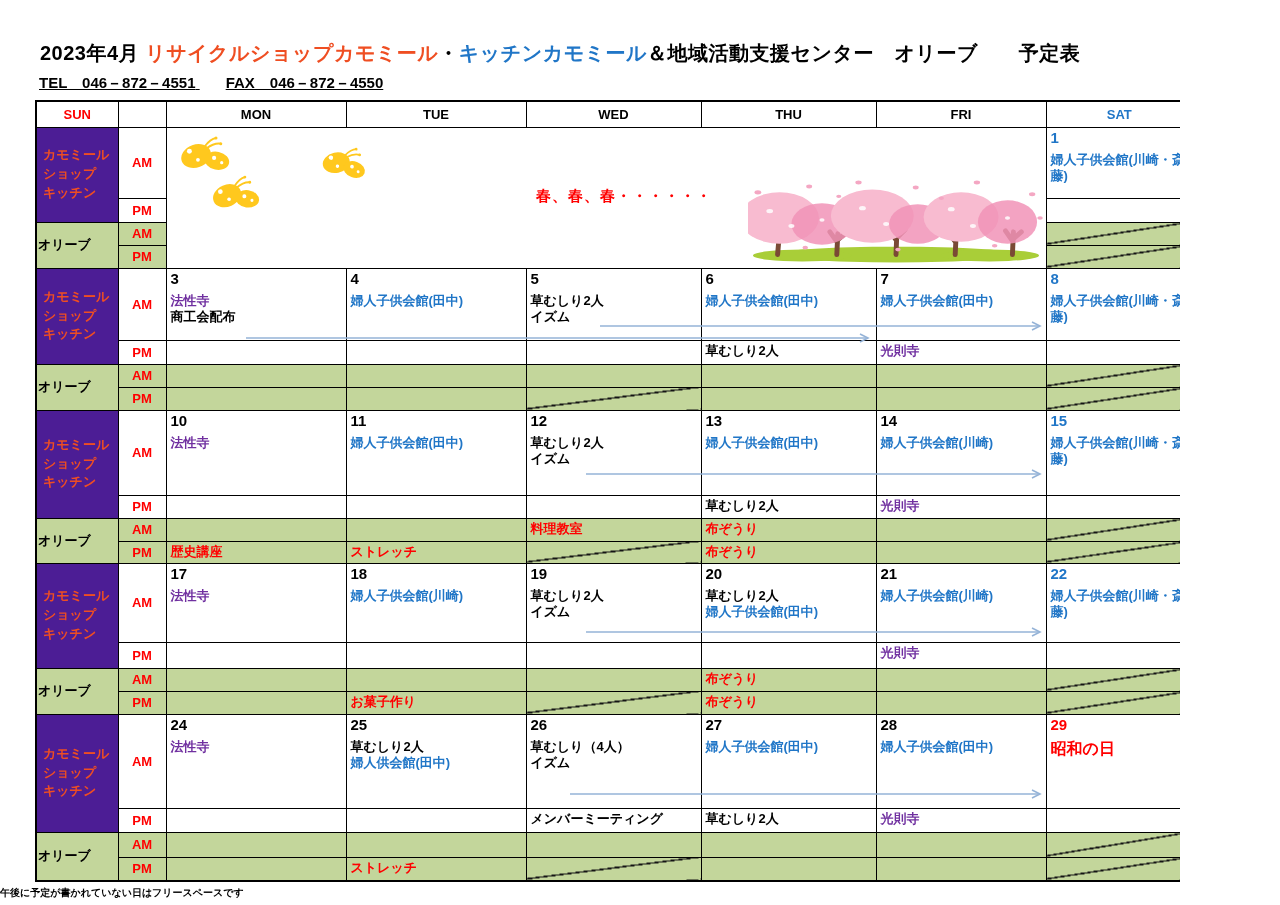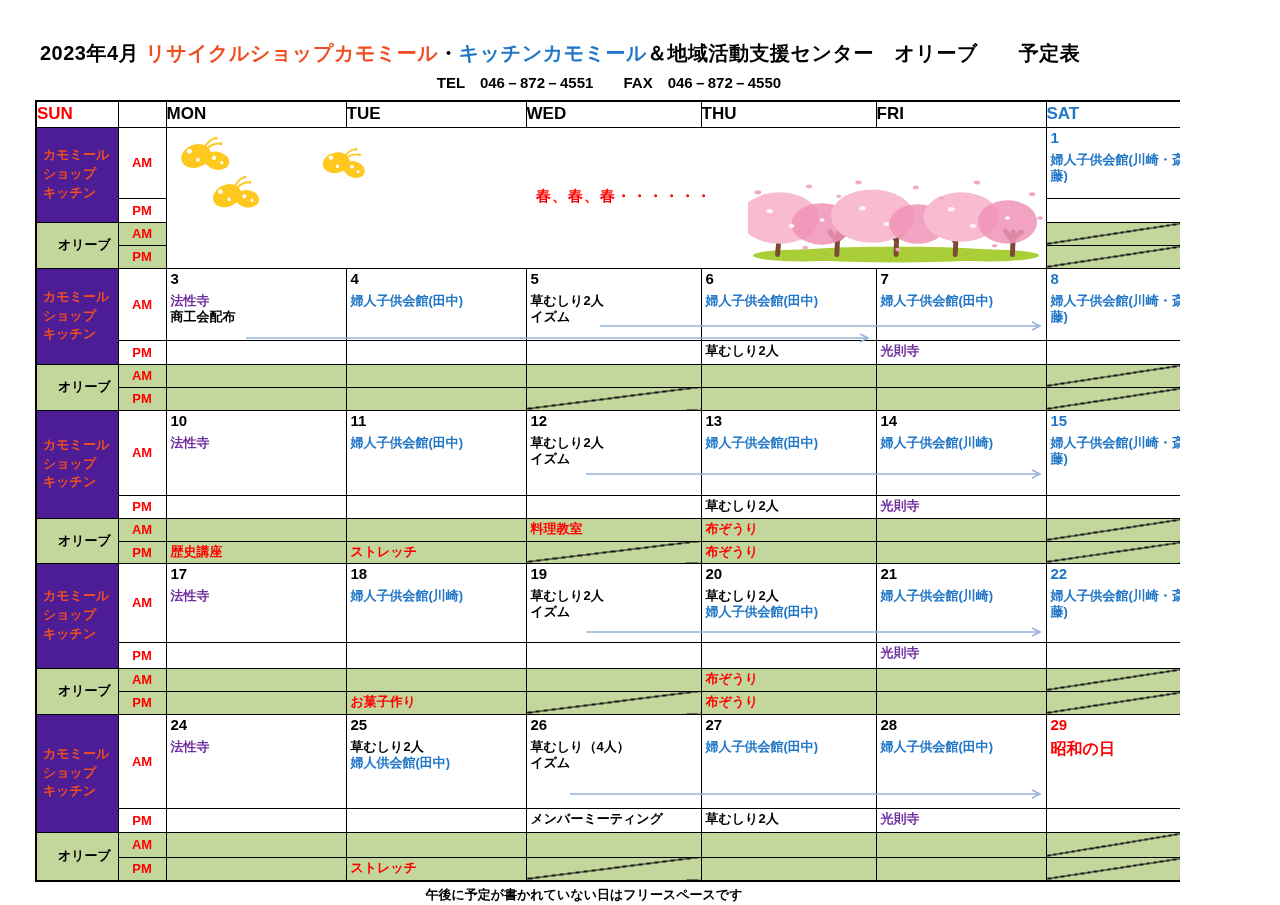--- a/index.html
+++ b/index.html
@@ -3,50 +3,50 @@
 <meta charset="utf-8">
 <style>
   html,body{margin:0;padding:0;background:#fff;}
   .page{position:relative;width:1180px;height:905px;background:#fff;overflow:hidden;
         font-family:"Liberation Sans","DejaVu Sans",sans-serif;color:#000;margin-top:22px;}
 
   
   .title{position:absolute;left:40px;top:18px;font-size:20px;font-weight:bold;white-space:nowrap;letter-spacing:.5px;}
   .title .t-shop{color:var(--orange);}
   .title .t-kitchen{color:var(--blue);}
-  .contact{position:absolute;top:52px;left:0;width:1192px;text-align:center;font-size:15px;font-weight:bold;white-space:nowrap;}
+  .contact{position:absolute;top:52px;left:13px;width:1192px;text-align:left;font-size:15px;font-weight:bold;white-space:nowrap;text-decoration:underline;}
   .contact span{margin-left:26px;}
 
   
   .calendar{position:absolute;left:35px;top:78px;}
   table{border-collapse:collapse;table-layout:fixed;width:1157px;border:2px solid #000;}
   td{border:1.5px solid #000;padding:0;vertical-align:top;overflow:hidden;}
-  .hdr td{font-size:17px;font-weight:bold;text-align:left;vertical-align:middle;}
+  .hdr td{font-size:13px;font-weight:bold;text-align:center;vertical-align:middle;}
   .h-red{color:var(--red);} .h-blue{color:var(--blue);}
   .lblK{color:var(--orange);font-weight:bold;font-size:13px;line-height:1.45;
         padding:2px 2px 2px 6px;vertical-align:middle;background:#4c1d95;}
-  .lblO{background:var(--green);font-weight:bold;font-size:13px;padding:2px 2px 2px 21px;vertical-align:middle;}
+  .lblO{background:var(--green);font-weight:bold;font-size:13px;padding:2px 2px 2px 1px;vertical-align:middle;}
   .ampm{color:var(--red);font-weight:bold;font-size:13px;text-align:center;vertical-align:middle;}
   .green{background:var(--green);}
   .diag{background-image:linear-gradient(to bottom right,
         transparent calc(50% - 1.3px), #141414 calc(50% - 1.3px),
         #141414 calc(50% + .2px), transparent calc(50% + .2px));}
   .dnum{font-size:15px;font-weight:bold;line-height:1.15;margin:1px 0 0 4px;}
   .lines{margin-top:6px;padding:0 3px 0 4px;}
   .evt{font-size:13px;font-weight:bold;line-height:1.25;}
   .evt.big{font-size:16px;font-family:Liberation Serif, serif;}
   .cell-txt{font-size:13px;font-weight:bold;padding:2px 0 0 4px;line-height:1.2;}
   .c-black{color:#000;} .c-blue{color:var(--blue);} .c-purple{color:var(--purple);} .c-red{color:var(--red);}
   .illus{background:#fff;}
 
   
   .overlay{position:absolute;left:0;top:0;pointer-events:none;}
   .spring{position:absolute;left:536px;top:165px;color:var(--red);font-size:15px;font-weight:bold;letter-spacing:1px;white-space:nowrap;text-align:right;}
   .deco{position:absolute;pointer-events:none;}
-  .footnote{position:absolute;top:864px;left:0;width:1168px;text-align:center;font-size:13px;font-weight:bold;}
+  .footnote{position:absolute;top:864px;left:0;width:1168px;text-align:left;font-size:10px;font-weight:bold;}
 </style>
 </head>
 <body>
 
 <div class="page">
 
   <div class="title">
     <span>2023年4月</span>
     <span> </span>
     <span class="t-shop">リサイクルショップカモミール</span><span>・</span><span class="t-kitchen">キッチンカモミール</span><span>＆地域活動支援センター　オリーブ　　予定表</span>

